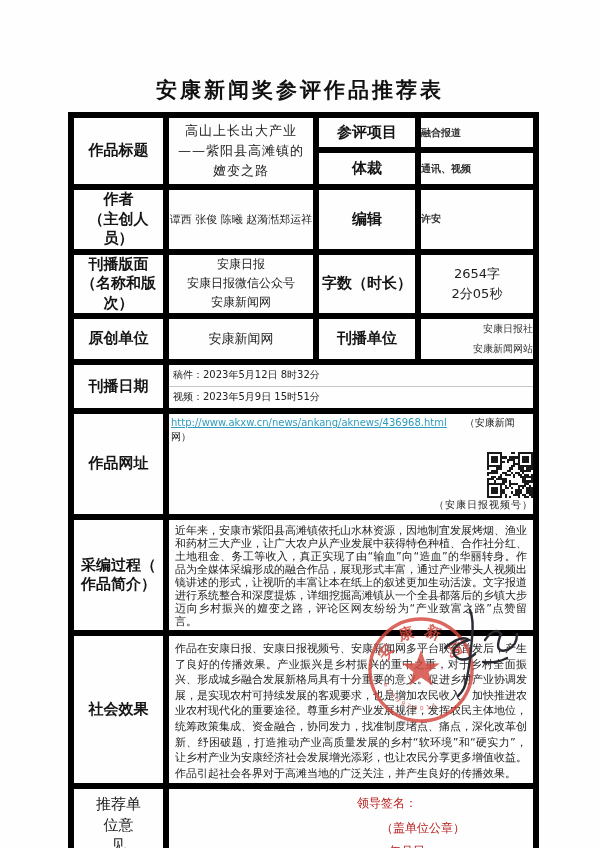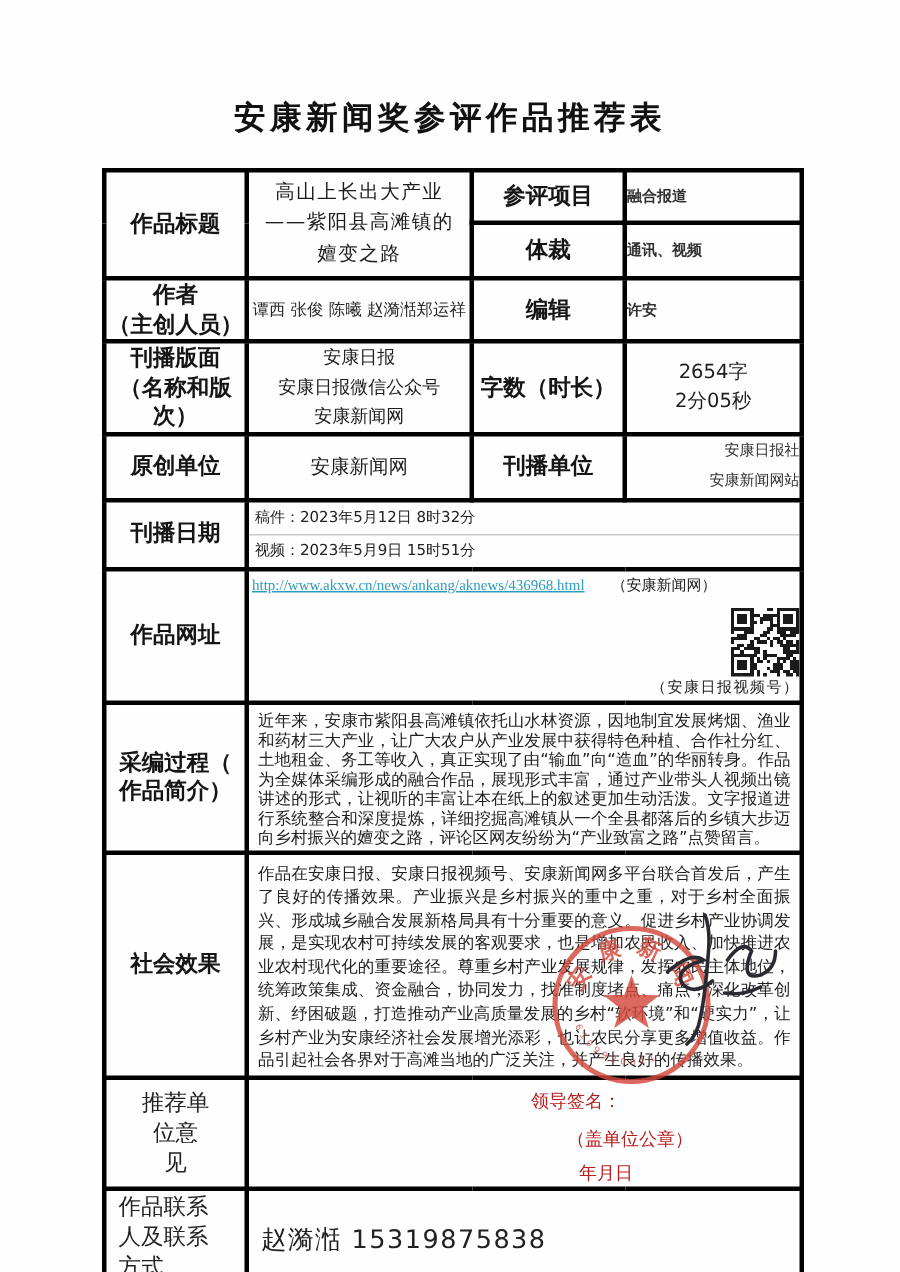--- a/index.html
+++ b/index.html
@@ -2,49 +2,49 @@
 <html><head>
 <meta charset="utf-8">
 <style>
   html,body{margin:0;padding:0;}
   body{
     width:600px;height:848px;background:#ffffff;position:relative;
     font-family:"DejaVu Sans","Liberation Sans",sans-serif;color:#1d1d1d;
   }
   .page{position:absolute;inset:0;background:#fefefe;overflow:hidden;}
   .page-title{
-    position:absolute;top:64px;left:0;width:100%;text-align:center;
+    position:absolute;top:76px;left:0;width:100%;text-align:center;
     font-size:21px;font-weight:bold;letter-spacing:3px;color:#111;
   }
   table.form{
     position:absolute;top:112px;left:68px;width:465px;
     border-collapse:collapse;table-layout:fixed;
   }
   table.form td{
-    border:3px solid #000000;padding:0;vertical-align:middle;overflow:hidden;
+    border:6px solid #000000;padding:0;vertical-align:middle;overflow:hidden;
   }
   .lbl{
     font-weight:bold;font-size:15px;text-align:center;line-height:1.3;
     white-space:pre-line;color:#151515;
   }
   .lbl-plain{
     font-weight:normal;font-size:15px;text-align:center;line-height:1.35;
     white-space:pre-line;color:#222;
   }
   .title-val{ font-size:13px;line-height:1.55;white-space:pre-line;text-align:center;letter-spacing:1px;}
   .val-sm{ font-size:10px;color:#333;font-weight:bold;}
   .val-sm-2l{ font-size:10px;text-align:right;color:#333;white-space:pre-line;line-height:2;}
   .authors{ font-size:11px;text-align:center;letter-spacing:0px;color:#2a2a2a;}
   .pages-val{ font-size:12px;line-height:1.6;white-space:pre-line;text-align:center;}
   .count-val{ font-size:13px;line-height:1.5;white-space:pre-line;text-align:center;}
   .unit-val{ font-size:13px;text-align:center;}
   .date-cell{ vertical-align:middle;}
   .date-line{ font-size:10px;padding:3px 4px 4px 4px;color:#222;}
   .date-line.first{ border-bottom:1px solid #c9c9c9;}
-  .url-cell{ vertical-align:top;font-family:Liberation Serif, serif;}
+  .url-cell{ vertical-align:top;}
   .url-line{ padding:2px 3px 0 2px;font-size:10px;}
   a.url{
     color:#2e9cbe;text-decoration:underline;font-size:10px;word-break:break-all;cursor:pointer;
   }
   .url-note{ font-size:10px;color:#222;margin-left:18px;}
   .qr-row{ display:flex;align-items:flex-end;margin:8px 0 0 22px;flex-direction:column;}
   .qr-caption{ font-size:10px;color:#222;margin:0 0 2px 8px;letter-spacing:1px;}
   .para{
     font-size:11px;line-height:13px;padding:4px 6px 2px 6px;color:#222;
     text-align:justify;vertical-align:top;display:block;

